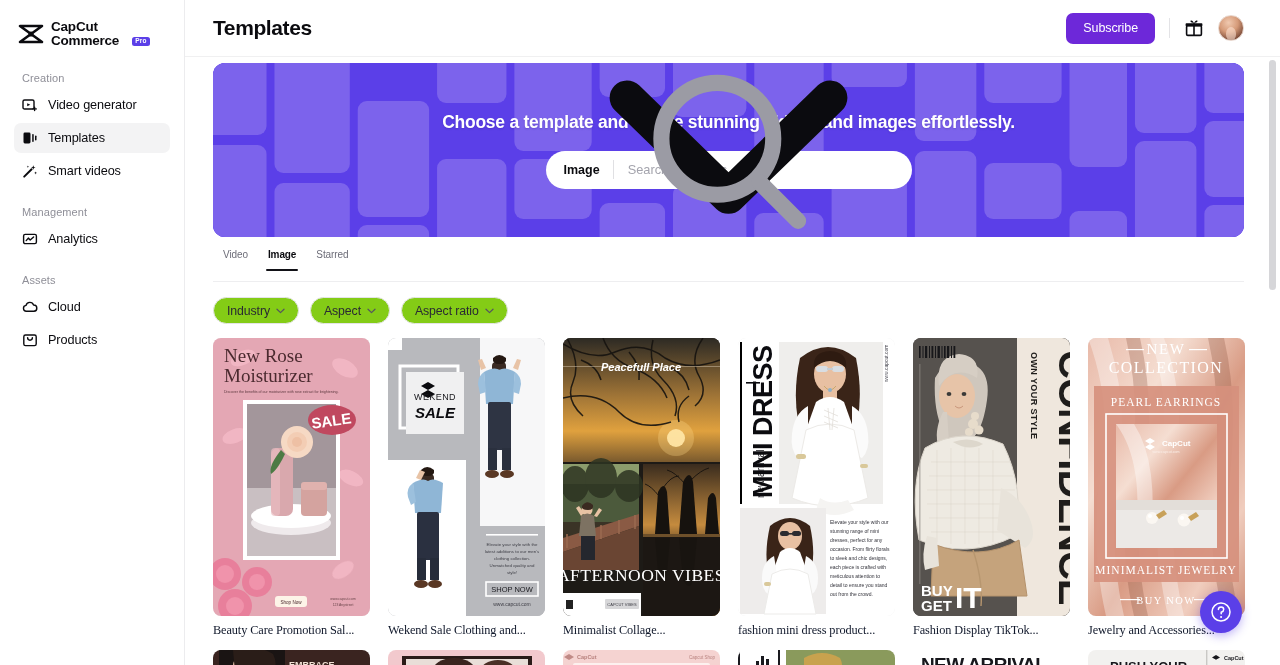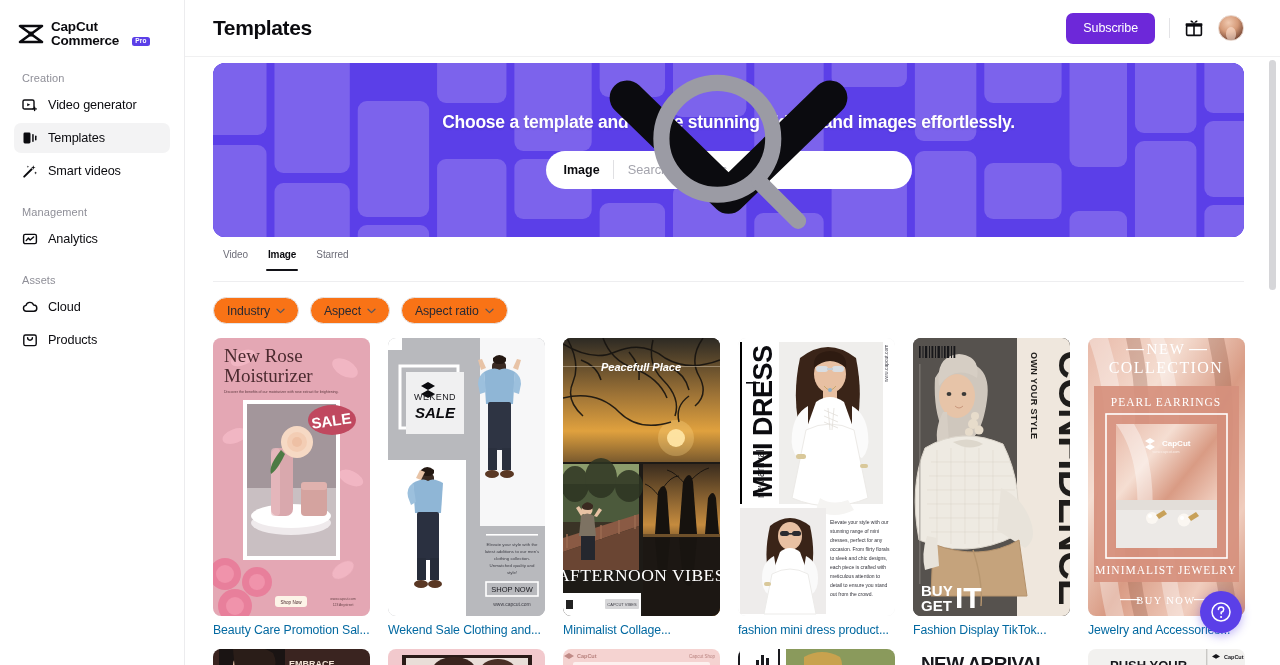--- a/index.html
+++ b/index.html
@@ -114,38 +114,38 @@
   .tab.active::after {
     content:""; position:absolute; left:8px; right:8px; bottom:-1px;
     height:2px; background:#121217; border-radius:2px;
   }
 
   
   .filters { display:flex; gap:11px; margin:15px 36px 0 28px; }
   .filter-chip {
     display:flex; align-items:center; gap:6px;
     height:27px; padding:0 13px; border:1px solid #e4e4e7;
-    border-radius:14px; background:#f97316; cursor:pointer;
+    border-radius:14px; background:#84cc16; cursor:pointer;
     font-size:12.3px; color:#2a2a33; letter-spacing:-0.1px;
   }
 
   
   .grid {
     display:grid; grid-template-columns:repeat(6, 157px); gap:18px;
     margin:14px 36px 0 28px;
   }
   .card { cursor:pointer; }
   .thumb {
     width:157px; height:278px; border-radius:8px; overflow:hidden;
     position:relative; background:#eee;
   }
   .thumb svg { display:block; width:100%; height:100%; }
   .card-title {
-    margin-top:7px; font-size:12.3px; color:#0369a1; letter-spacing:-0.1px;
-    white-space:nowrap; overflow:hidden; text-overflow:ellipsis; width:157px;
+    margin-top:7px; font-size:12.3px; color:#0f172a; letter-spacing:-0.1px;
+    white-space:nowrap; overflow:hidden; text-overflow:ellipsis; width:157px;font-family:Liberation Serif, serif;
   }
   .grid-row2 { margin-top:12px; }
   .thumb-partial { width:157px; height:22px; border-radius:8px 8px 0 0; overflow:hidden; position:relative; }
 
   
   .fab {
     position:absolute; right:38px; bottom:32px; width:42px; height:42px;
     border-radius:50%; background:#5b3fe8; cursor:pointer; z-index:40;
     display:flex; align-items:center; justify-content:center;
     box-shadow:0 3px 10px rgba(91,63,232,.38);

